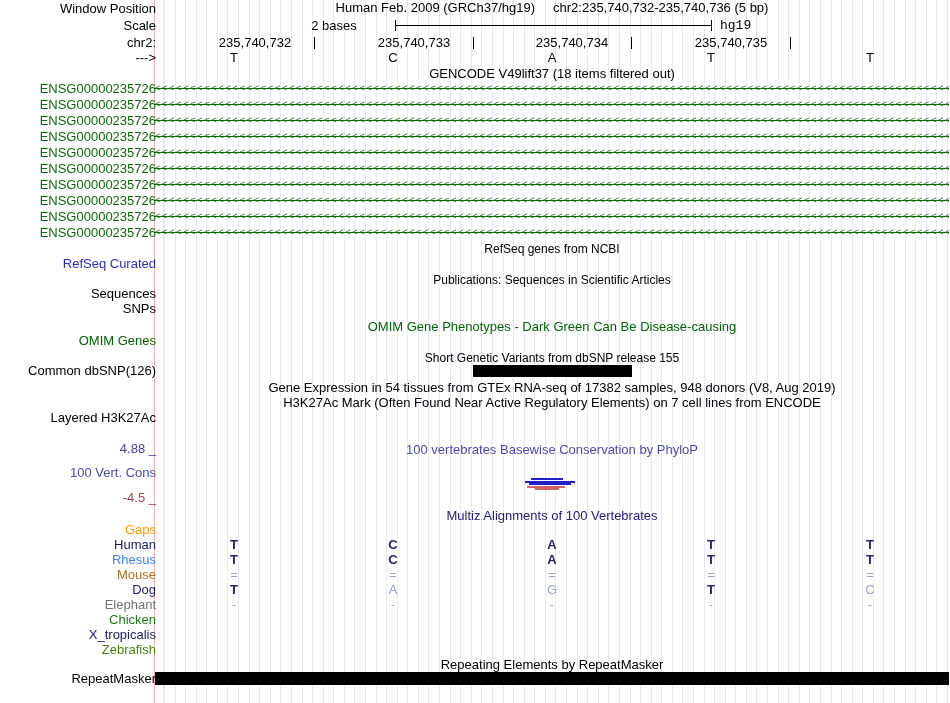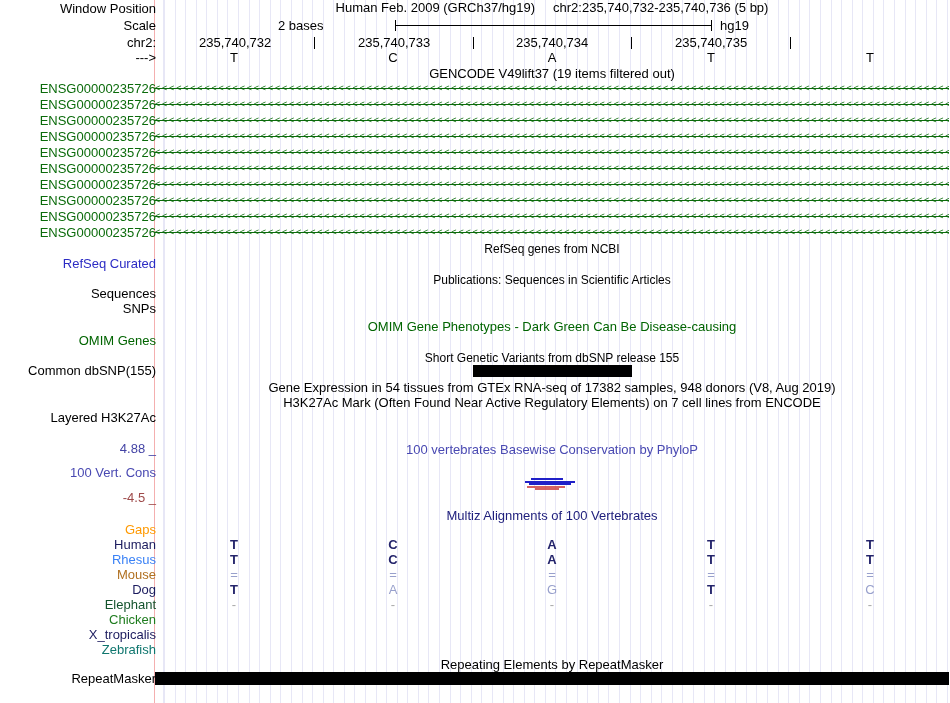--- a/index.html
+++ b/index.html
@@ -5,51 +5,51 @@
   html,body{margin:0;padding:0;width:950px;height:703px;background:#fff;overflow:hidden;}
   body{font-family:"Liberation Sans","DejaVu Sans",sans-serif;font-size:13px;color:#000;position:relative;}
   #pink{position:absolute;left:154px;top:0;width:1px;height:703px;background:var(--guide_pink);}
   #area{position:absolute;left:155px;top:0;width:794px;height:703px;
     background-image:repeating-linear-gradient(to right,var(--grid) 0,var(--grid) 1px,transparent 1px,transparent 10.58px);
     background-position:9px 0;}
   .lbl{position:absolute;left:4px;width:152px;text-align:right;white-space:nowrap;line-height:14px;}
   .ctr{position:absolute;left:0;width:794px;text-align:center;white-space:nowrap;line-height:14px;}
   .sm{font-size:12px;}
   .tick{position:absolute;width:1px;height:12px;background:#000;}
-  .coord{position:absolute;width:112px;text-align:left;white-space:nowrap;line-height:14px;}
+  .coord{position:absolute;width:112px;text-align:center;white-space:nowrap;line-height:14px;}
   .base{position:absolute;width:22px;text-align:center;line-height:14px;}
   .cell{position:absolute;width:22px;text-align:center;line-height:14px;font-weight:bold;color:var(--match_navy);}
   .cell.s,.cell.e{font-weight:normal;color:var(--soft_blue);}
   .cell.d{font-weight:normal;color:var(--dash_gray);}
   .arrowrow{position:absolute;left:0;width:794px;height:13px;overflow:hidden;color:var(--gene_green);
     font-size:9px;letter-spacing:1.8px;line-height:13px;white-space:nowrap;
     background-image:linear-gradient(to bottom,transparent 6px,var(--gene_green) 6px,var(--gene_green) 7px,transparent 7px);}
   .bar{position:absolute;background:#000;}
   .scaleline{position:absolute;background:#000;height:1px;}
   .scaletick{position:absolute;background:#000;width:1px;height:11px;}
-  .nw{white-space:nowrap;}
+  .nw{white-space:nowrap;font-family:Liberation Mono, monospace;}
 </style>
 </head>
 <body>
 
 <div id="pink"></div>
 
 <div id="area">
 
   <div class="ctr" style="top:1px">
     <span>Human Feb. 2009 (GRCh37/hg19)</span><span style="margin-left:18px">chr2:235,740,732-235,740,736 (5 bp)</span>
   </div>
 
   <span class="coord" style="left:123px;top:19px">2 bases</span>
   <div class="scaleline" style="left:240px;top:25px;width:317px"></div>
   <div class="scaletick" style="left:240px;top:20px"></div>
   <div class="scaletick" style="left:556px;top:20px"></div>
   <span class="nw" style="position:absolute;left:565px;top:19px;line-height:14px">hg19</span>
 
-  <div class="ctr" style="top:67px">GENCODE V49lift37 (19 items filtered out)</div>
+  <div class="ctr" style="top:67px">GENCODE V49lift37 (18 items filtered out)</div>
   <div class="ctr sm" style="top:273px">Publications: Sequences in Scientific Articles</div>
   <div class="ctr sm" style="top:242px">RefSeq genes from NCBI</div>
   <div class="ctr" style="top:320px;color:var(--omim_green)">OMIM Gene Phenotypes - Dark Green Can Be Disease-causing</div>
   <div class="ctr sm" style="top:351px">Short Genetic Variants from dbSNP release 155</div>
   <div class="bar" style="left:318px;top:365px;width:159px;height:12px"></div>
   <div class="ctr" style="top:381px">Gene Expression in 54 tissues from GTEx RNA-seq of 17382 samples, 948 donors (V8, Aug 2019)</div>
   <div class="ctr" style="top:396px">H3K27Ac Mark (Often Found Near Active Regulatory Elements) on 7 cell lines from ENCODE</div>
   <div class="ctr" style="top:443px;color:var(--phylop_blue)">100 vertebrates Basewise Conservation by PhyloP</div>
 
   <svg style="position:absolute;left:368px;top:476px" width="56" height="16">
@@ -111,21 +111,21 @@
   </div>
 
 <div class="lbl" style="top:2px">Window Position</div>
 <div class="lbl" style="top:19px">Scale</div>
 <div class="lbl" style="top:36px">chr2:</div>
 <div class="lbl" style="top:51px">---&gt;</div>
 <div class="lbl" style="top:257px;color:var(--refseq_blue)">RefSeq Curated</div>
 <div class="lbl" style="top:287px">Sequences</div>
 <div class="lbl" style="top:302px">SNPs</div>
 <div class="lbl" style="top:334px;color:var(--omim_green)">OMIM Genes</div>
-<div class="lbl" style="top:364px">Common dbSNP(155)</div>
+<div class="lbl" style="top:364px">Common dbSNP(126)</div>
 <div class="lbl" style="top:411px">Layered H3K27Ac</div>
 <div class="lbl" style="top:442px;color:var(--upper_blue)">4.88 _</div>
 <div class="lbl" style="top:466px;color:var(--phylop_blue)">100 Vert. Cons</div>
 <div class="lbl" style="top:491px;color:var(--lower_red)">-4.5 _</div>
 <div class="lbl" style="top:523px;color:var(--gaps_orange)">Gaps</div>
 <div class="lbl" style="top:672px">RepeatMasker</div>
 
 <div class="lbl" style="top: 82px; color: var(--gene_green);">ENSG00000235726</div>
 <div class="lbl" style="top: 98px; color: var(--gene_green);">ENSG00000235726</div>
 <div class="lbl" style="top: 114px; color: var(--gene_green);">ENSG00000235726</div>
@@ -133,16 +133,16 @@
 <div class="lbl" style="top: 146px; color: var(--gene_green);">ENSG00000235726</div>
 <div class="lbl" style="top: 162px; color: var(--gene_green);">ENSG00000235726</div>
 <div class="lbl" style="top: 178px; color: var(--gene_green);">ENSG00000235726</div>
 <div class="lbl" style="top: 194px; color: var(--gene_green);">ENSG00000235726</div>
 <div class="lbl" style="top: 210px; color: var(--gene_green);">ENSG00000235726</div>
 <div class="lbl" style="top: 226px; color: var(--gene_green);">ENSG00000235726</div>
 <div class="lbl" style="top: 538px; color: rgb(27, 27, 94);">Human</div>
 <div class="lbl" style="top: 553px; color: #3b82f6;">Rhesus</div>
 <div class="lbl" style="top: 568px; color: rgb(176, 112, 32);">Mouse</div>
 <div class="lbl" style="top: 583px; color: rgb(27, 27, 94);">Dog</div>
-<div class="lbl" style="top: 598px; color: #14532d;">Elephant</div>
+<div class="lbl" style="top: 598px; color: #737373;">Elephant</div>
 <div class="lbl" style="top: 613px; color: rgb(30, 124, 30);">Chicken</div>
 <div class="lbl" style="top: 628px; color: rgb(27, 27, 94);">X_tropicalis</div>
-<div class="lbl" style="top: 643px; color: #0f766e;">Zebrafish</div>
+<div class="lbl" style="top: 643px; color: #4d7c0f;">Zebrafish</div>
 
 </body></html>

